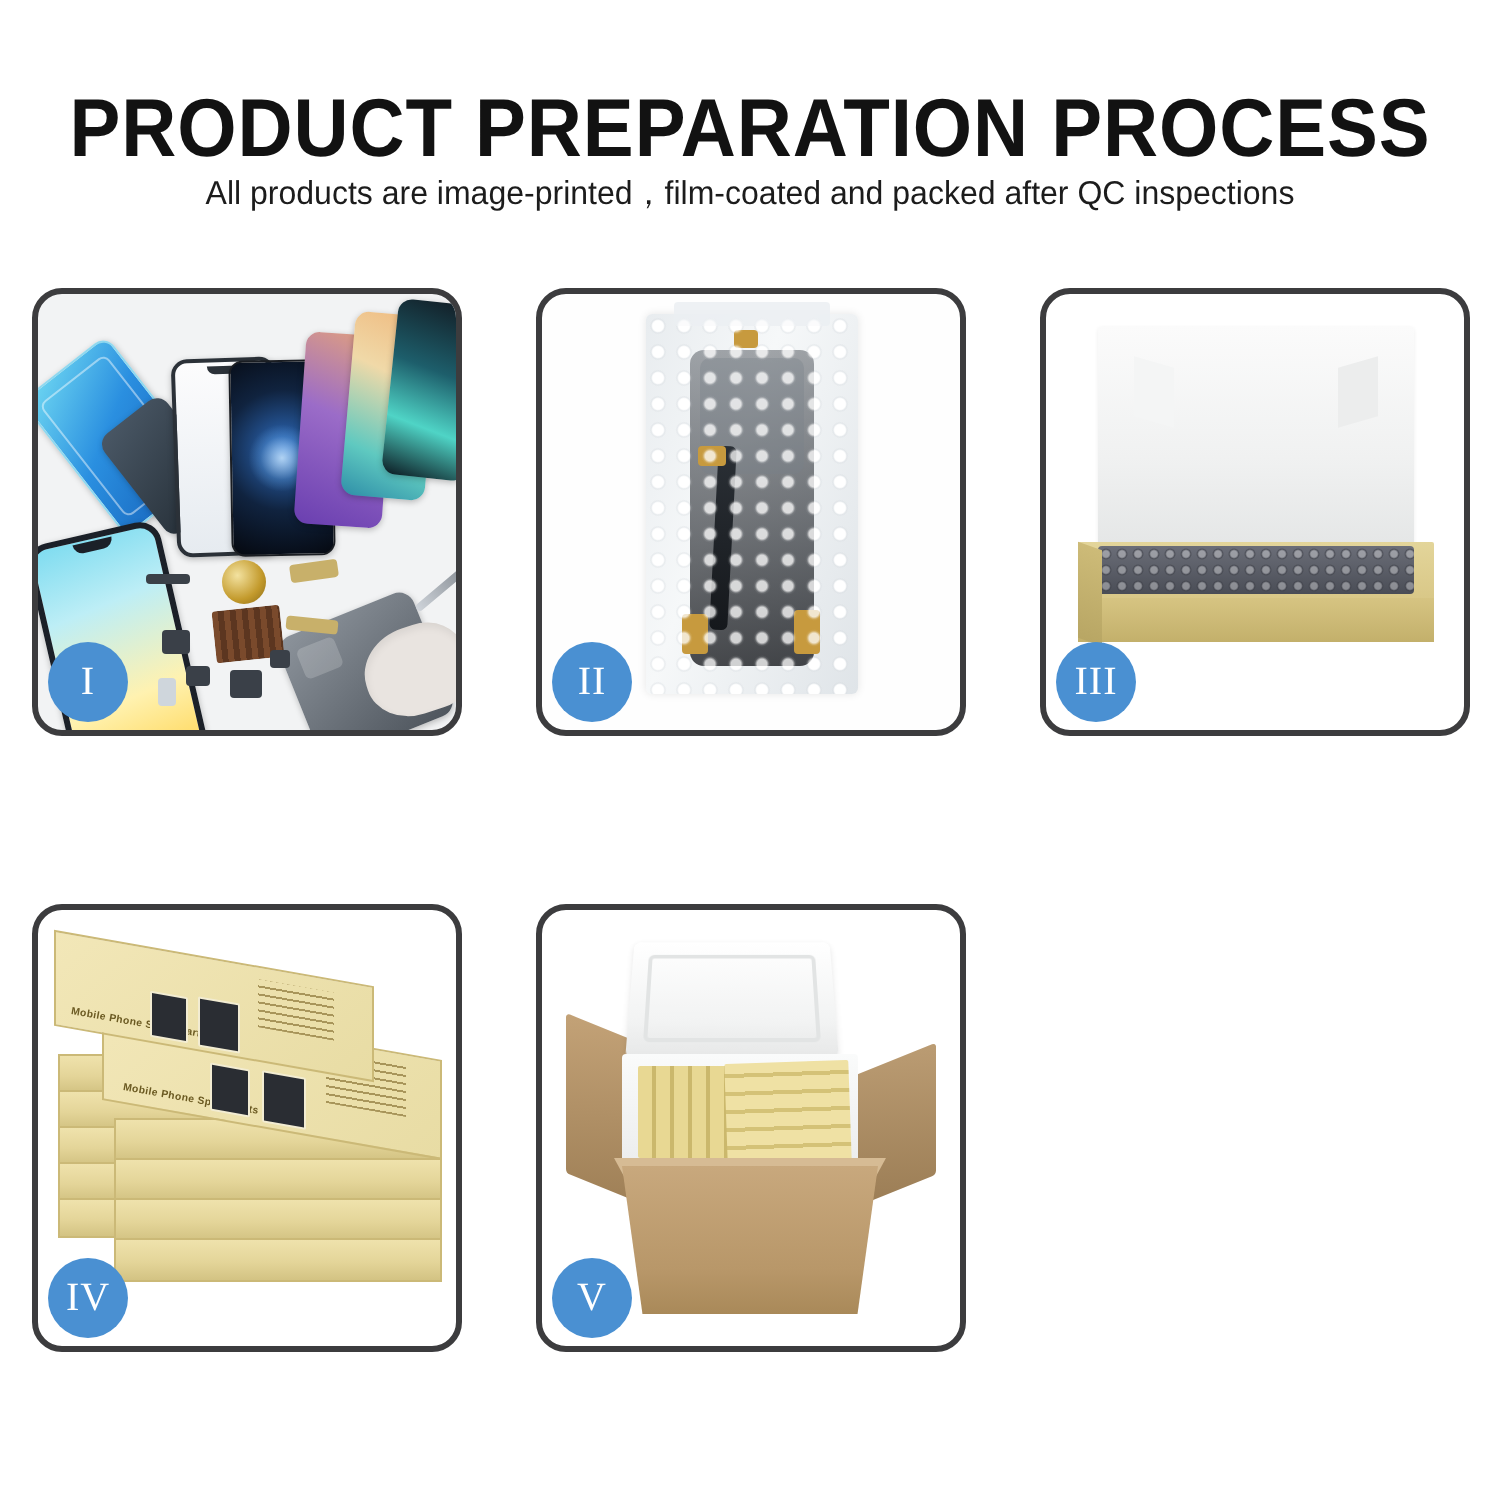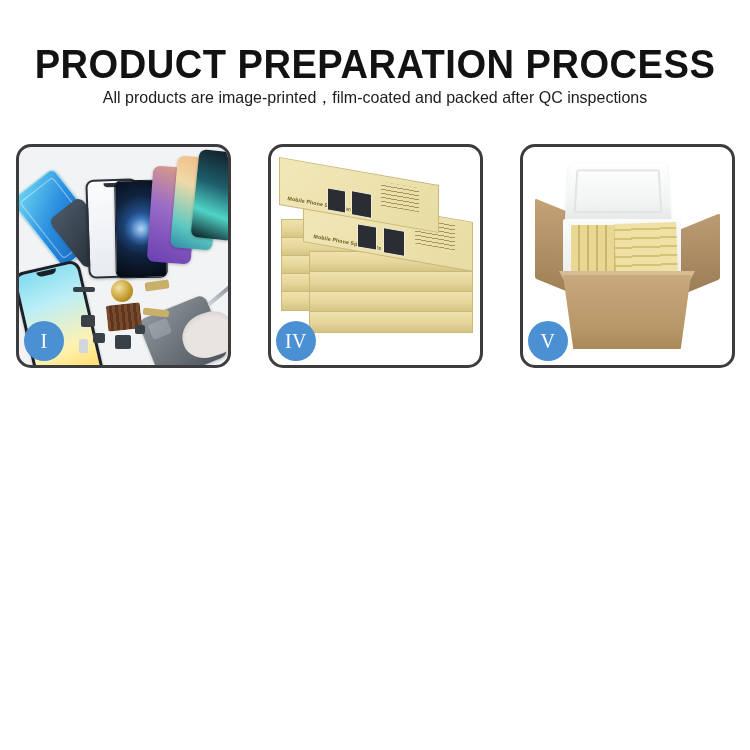--- a/index.html
+++ b/index.html
@@ -351,21 +351,51 @@
         <div class="bit" style="left:116px;top:178px;width:10px;height:9px;"></div>
         <div class="bit" style="left:60px;top:192px;width:9px;height:14px;background:#cfd6dc;"></div>
         <div class="flex-strip" style="left:126px;top:134px;width:24px;height:9px;transform:rotate(-8deg);"></div>
         <div class="flex-strip" style="left:124px;top:162px;width:26px;height:7px;transform:rotate(6deg);"></div>
         <div class="tool"></div>
         <div class="hand"></div>
       </div>
       <div class="badge">I</div>
     </div>
 
-
+    <div class="panel p2">
+      <div class="panel-stage">
+        <div class="bubblebag">
+          <div class="bag-top"></div>
+          <div class="inner-part">
+            <div class="inner-screen"></div>
+          </div>
+          <div class="cable"></div>
+          <div class="gold" style="left:44px;top:8px;width:12px;height:9px;"></div>
+          <div class="gold" style="left:26px;top:66px;width:14px;height:10px;"></div>
+          <div class="gold" style="left:18px;top:150px;width:13px;height:20px;"></div>
+          <div class="gold" style="left:74px;top:148px;width:13px;height:22px;"></div>
+          <div class="bubble-overlay"></div>
+        </div>
+      </div>
+      <div class="badge">II</div>
+    </div>
+
+    <div class="panel p3">
+      <div class="panel-stage">
+        <div class="foam-lid">
+          <div class="foam-flapL"></div>
+          <div class="foam-flapR"></div>
+        </div>
+        <div class="box3-body"></div>
+        <div class="box3-wrap"></div>
+        <div class="box3-front"></div>
+        <div class="box3-edgeL"></div>
+      </div>
+      <div class="badge">III</div>
+    </div>
 
     <div class="panel p4">
       <div class="panel-stage">
         <div class="stack">
 
           <div class="sbox" style="left:2px;top:60px;width:104px;height:18px;"></div>
           <div class="sbox" style="left:2px;top:78px;width:104px;height:18px;"></div>
           <div class="sbox" style="left:2px;top:96px;width:104px;height:18px;"></div>
           <div class="sbox" style="left:2px;top:114px;width:104px;height:18px;"></div>
           <div class="sbox" style="left:2px;top:132px;width:104px;height:18px;"></div>

